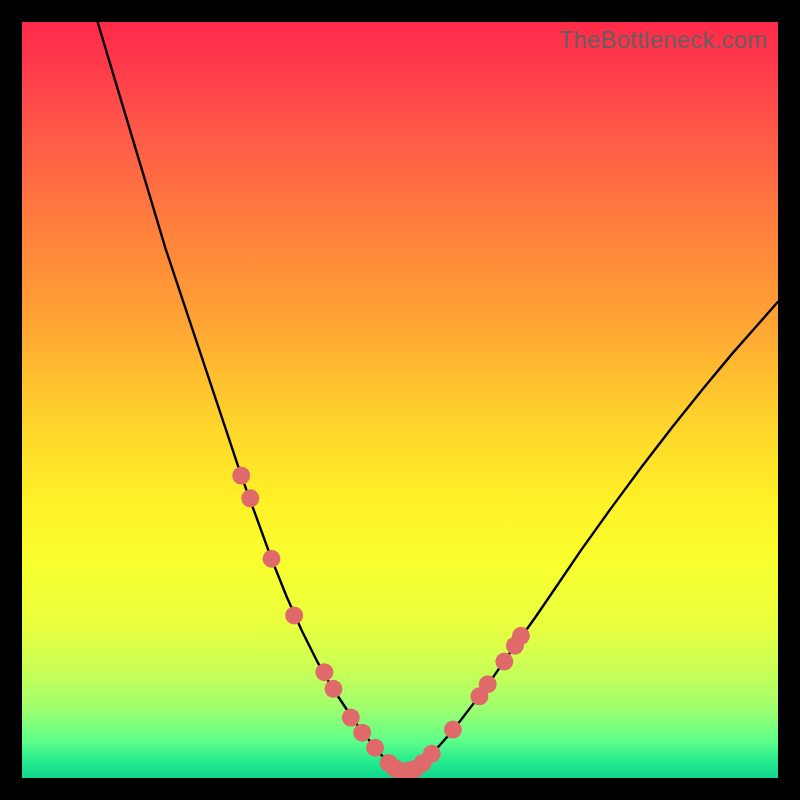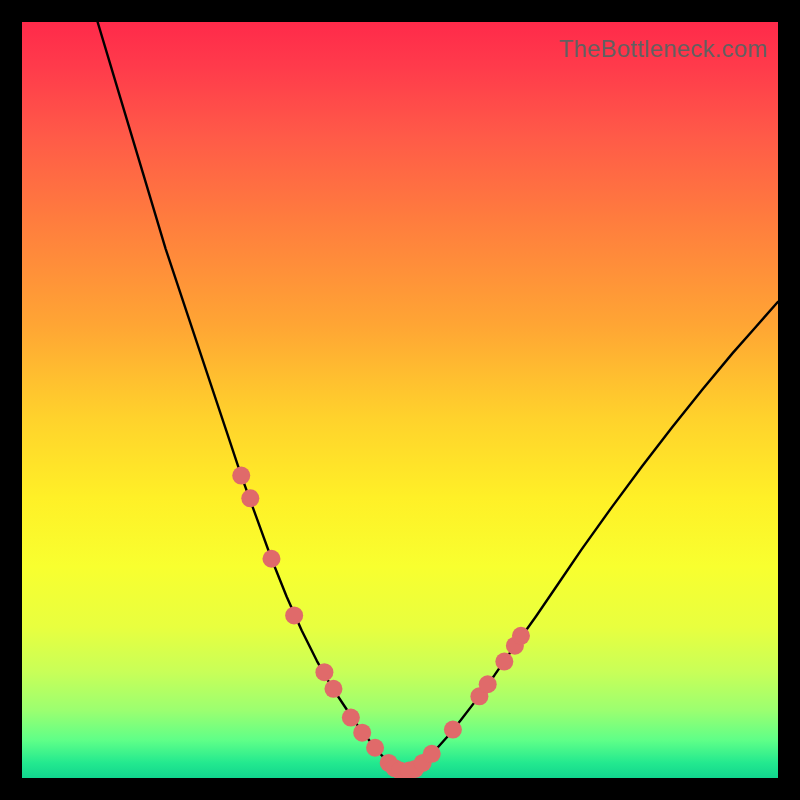--- a/index.html
+++ b/index.html
@@ -37,21 +37,21 @@
       #e8ff3f 80%,
       #c8ff58 86%,
       #9cff70 91%,
       #5fff88 95%,
       #23e98f 98%,
       #11d58e 100%
     );
   }
   .watermark {
     position: absolute;
-    top: 13px;
+    top: 4px;
     right: 10px;
     font-size: 24px;
     font-weight: 400;
     color: #606060;
     letter-spacing: 0.2px;
     user-select: none;
     pointer-events: none;
   }
   svg.overlay {
     position: absolute;

